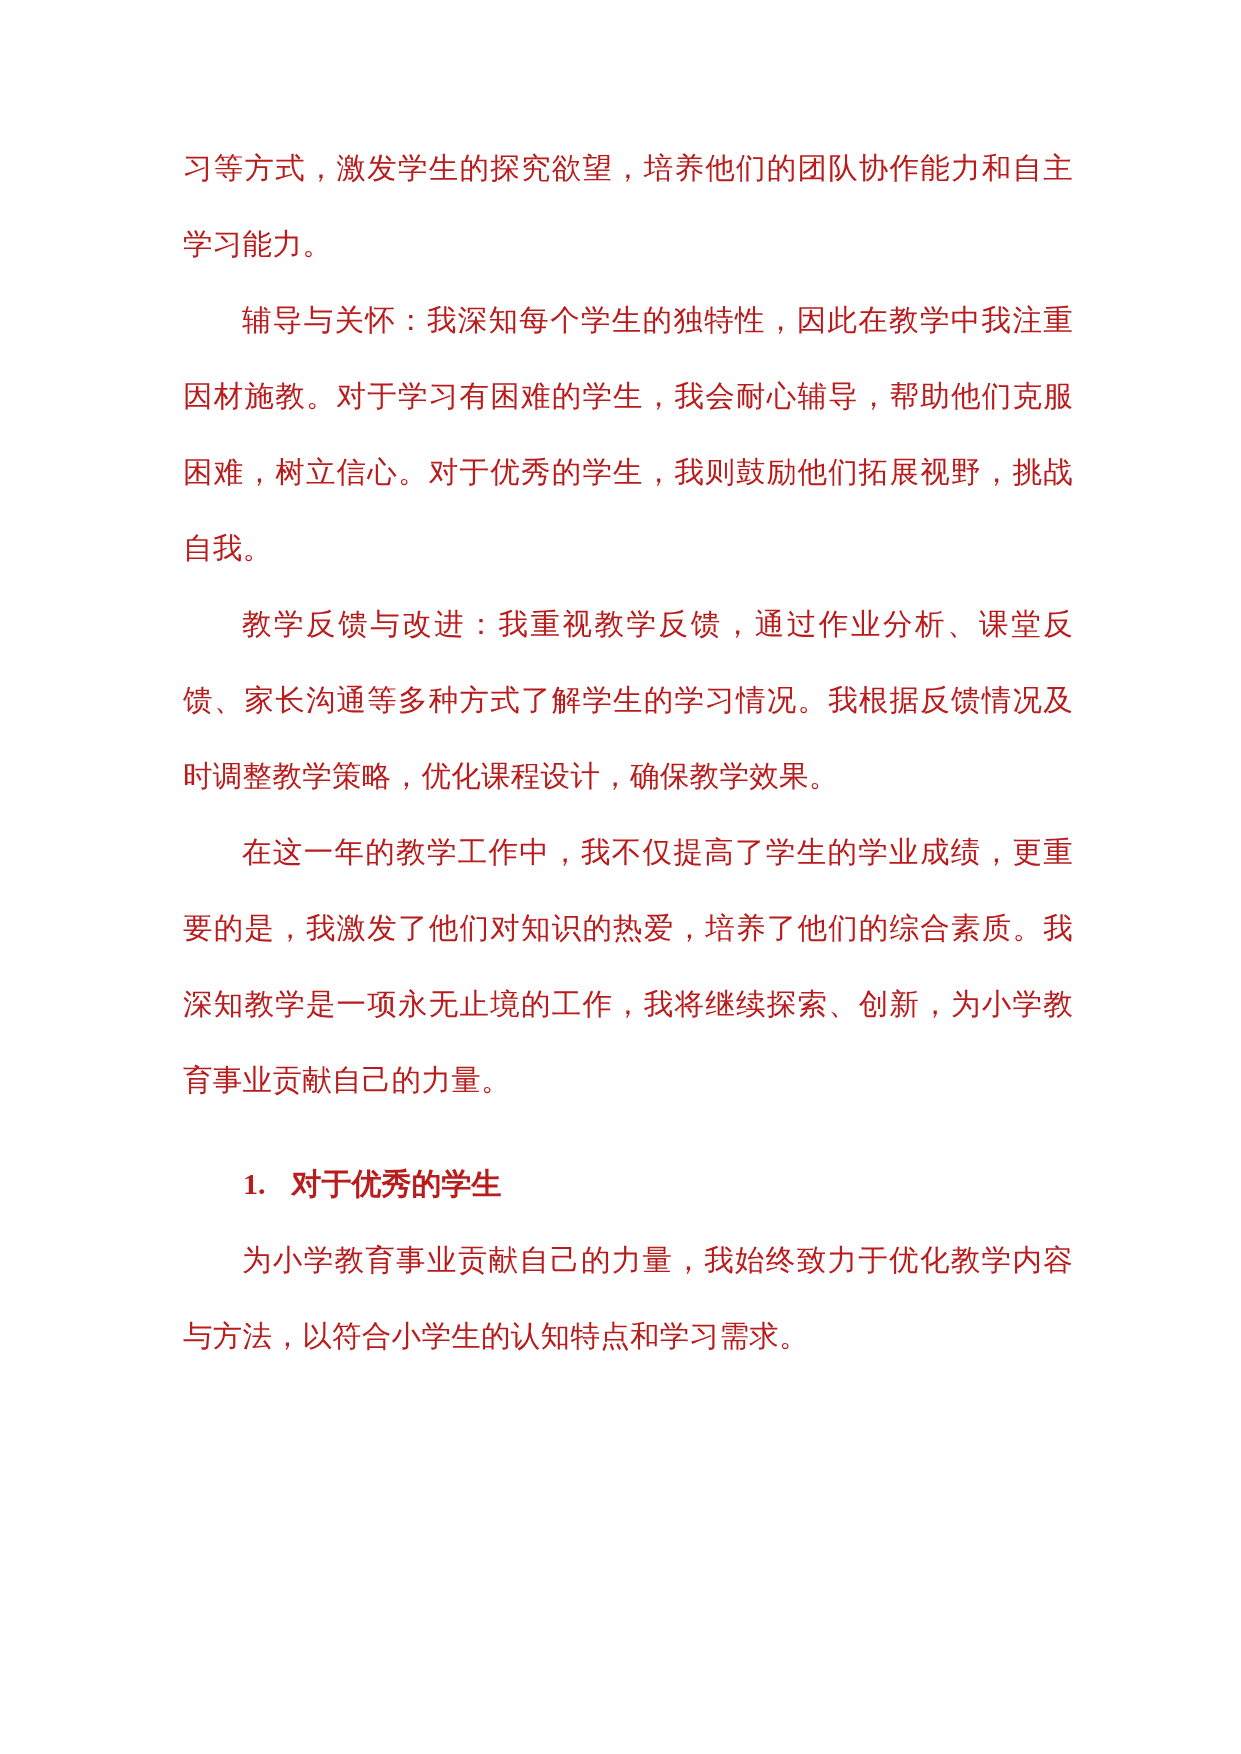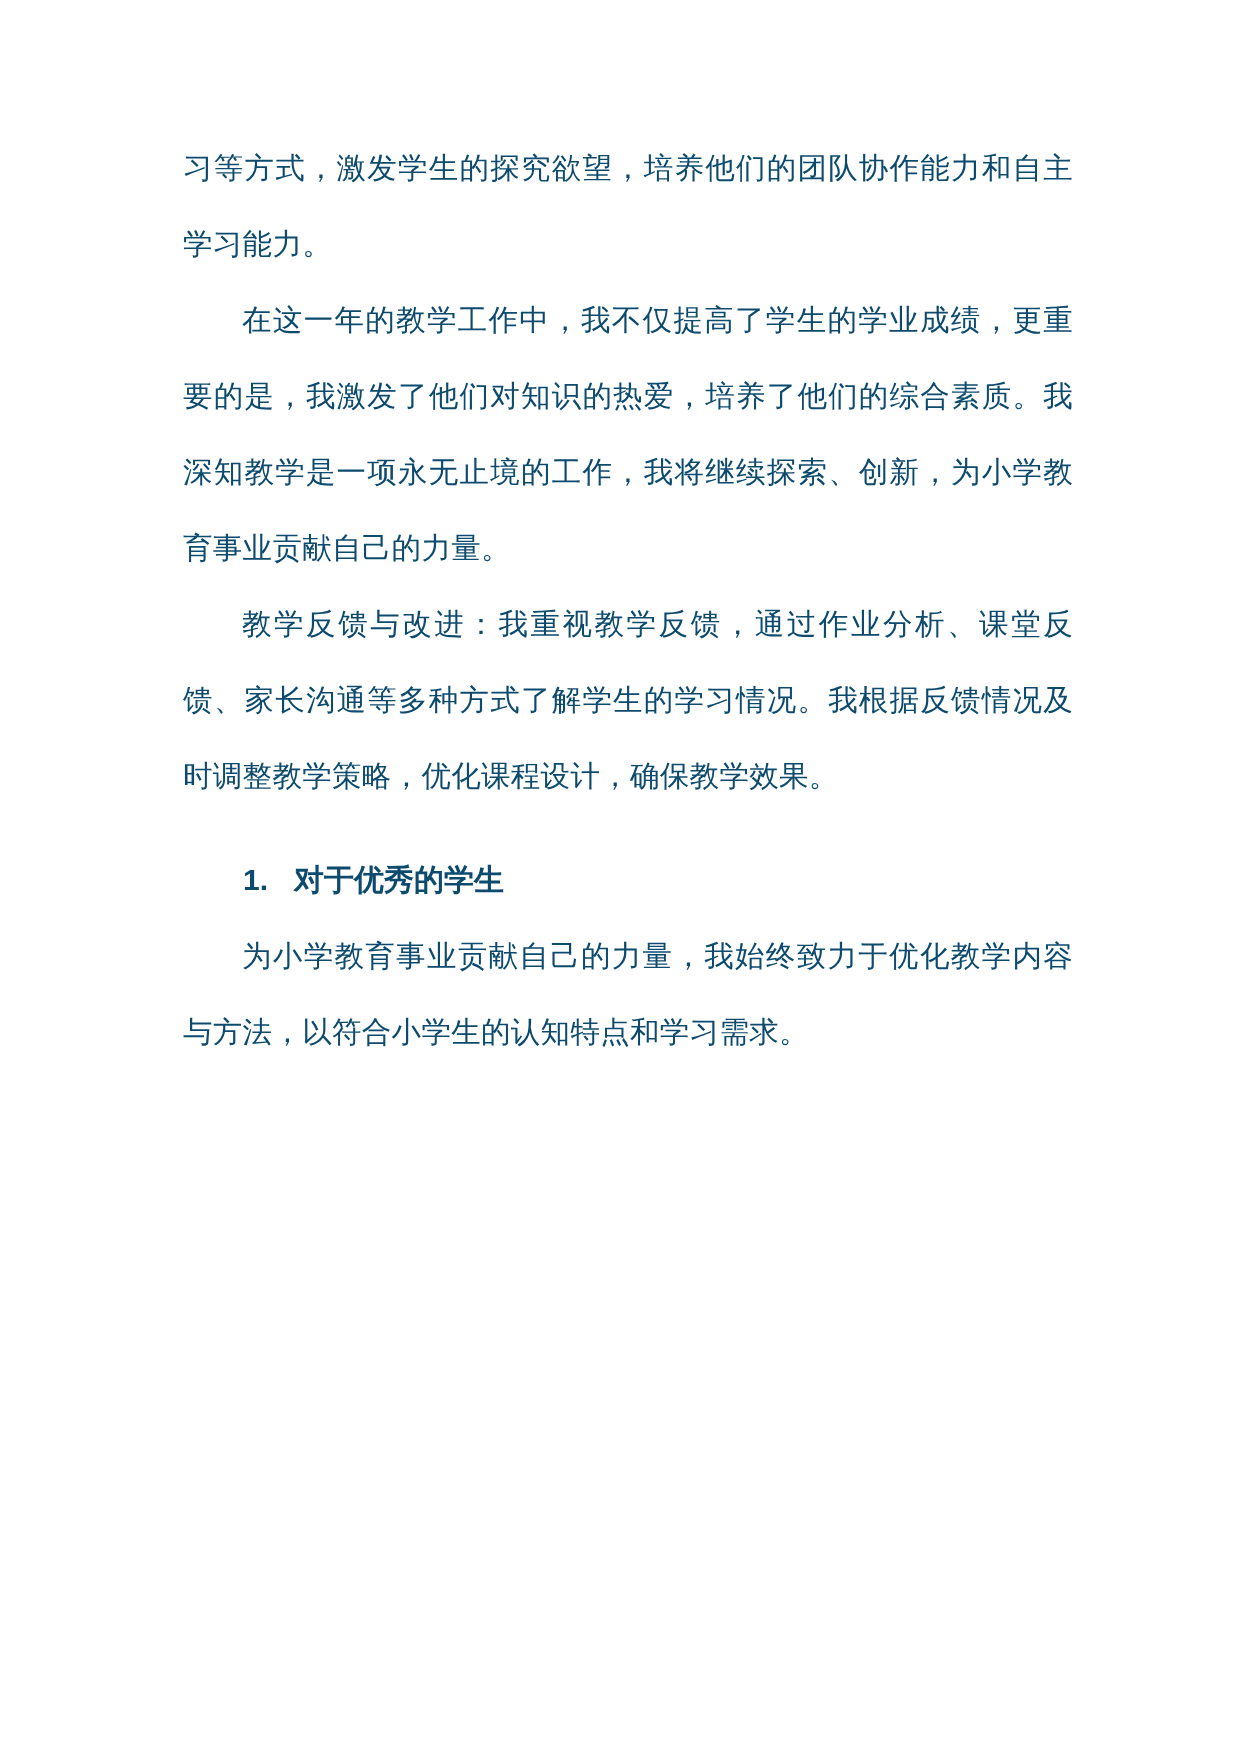--- a/index.html
+++ b/index.html
@@ -6,22 +6,22 @@
     margin: 0;
     padding: 0;
     background: #ffffff;
   }
   .page {
     position: relative;
     width: 1241px;
     height: 1754px;
     background: #ffffff;
     overflow: hidden;
-    font-family: Liberation Sans, sans-serif;
-    color: #0c4a6e;
+    font-family: Liberation Serif, serif;
+    color: #b91c1c;
   }
   .content {
     position: absolute;
     left: 183px;
     top: 130px;
     width: 890px;
   }
   .para {
     margin: 0;
     font-size: 29.5px;
@@ -48,18 +48,19 @@
     margin-right: 26px;
     font-weight: bold;
   }
 </style>
 </head>
 <body>
 
 <div class="page">
   <div class="content" id="doc-content">
       <p class="para no-indent">习等方式，激发学生的探究欲望，培养他们的团队协作能力和自主学习能力。</p>
+      <p class="para">辅导与关怀：我深知每个学生的独特性，因此在教学中我注重因材施教。对于学习有困难的学生，我会耐心辅导，帮助他们克服困难，树立信心。对于优秀的学生，我则鼓励他们拓展视野，挑战自我。</p>
+      <p class="para">教学反馈与改进：我重视教学反馈，通过作业分析、课堂反馈、家长沟通等多种方式了解学生的学习情况。我根据反馈情况及时调整教学策略，优化课程设计，确保教学效果。</p>
       <p class="para">在这一年的教学工作中，我不仅提高了学生的学业成绩，更重要的是，我激发了他们对知识的热爱，培养了他们的综合素质。我深知教学是一项永无止境的工作，我将继续探索、创新，为小学教育事业贡献自己的力量。</p>
-      <p class="para">教学反馈与改进：我重视教学反馈，通过作业分析、课堂反馈、家长沟通等多种方式了解学生的学习情况。我根据反馈情况及时调整教学策略，优化课程设计，确保教学效果。</p>
       <p class="heading"><span class="h-num">1.</span><span>对于优秀的学生</span></p>
       <p class="para">为小学教育事业贡献自己的力量，我始终致力于优化教学内容与方法，以符合小学生的认知特点和学习需求。</p>
     </div>
 </div>
 
 </body></html>

